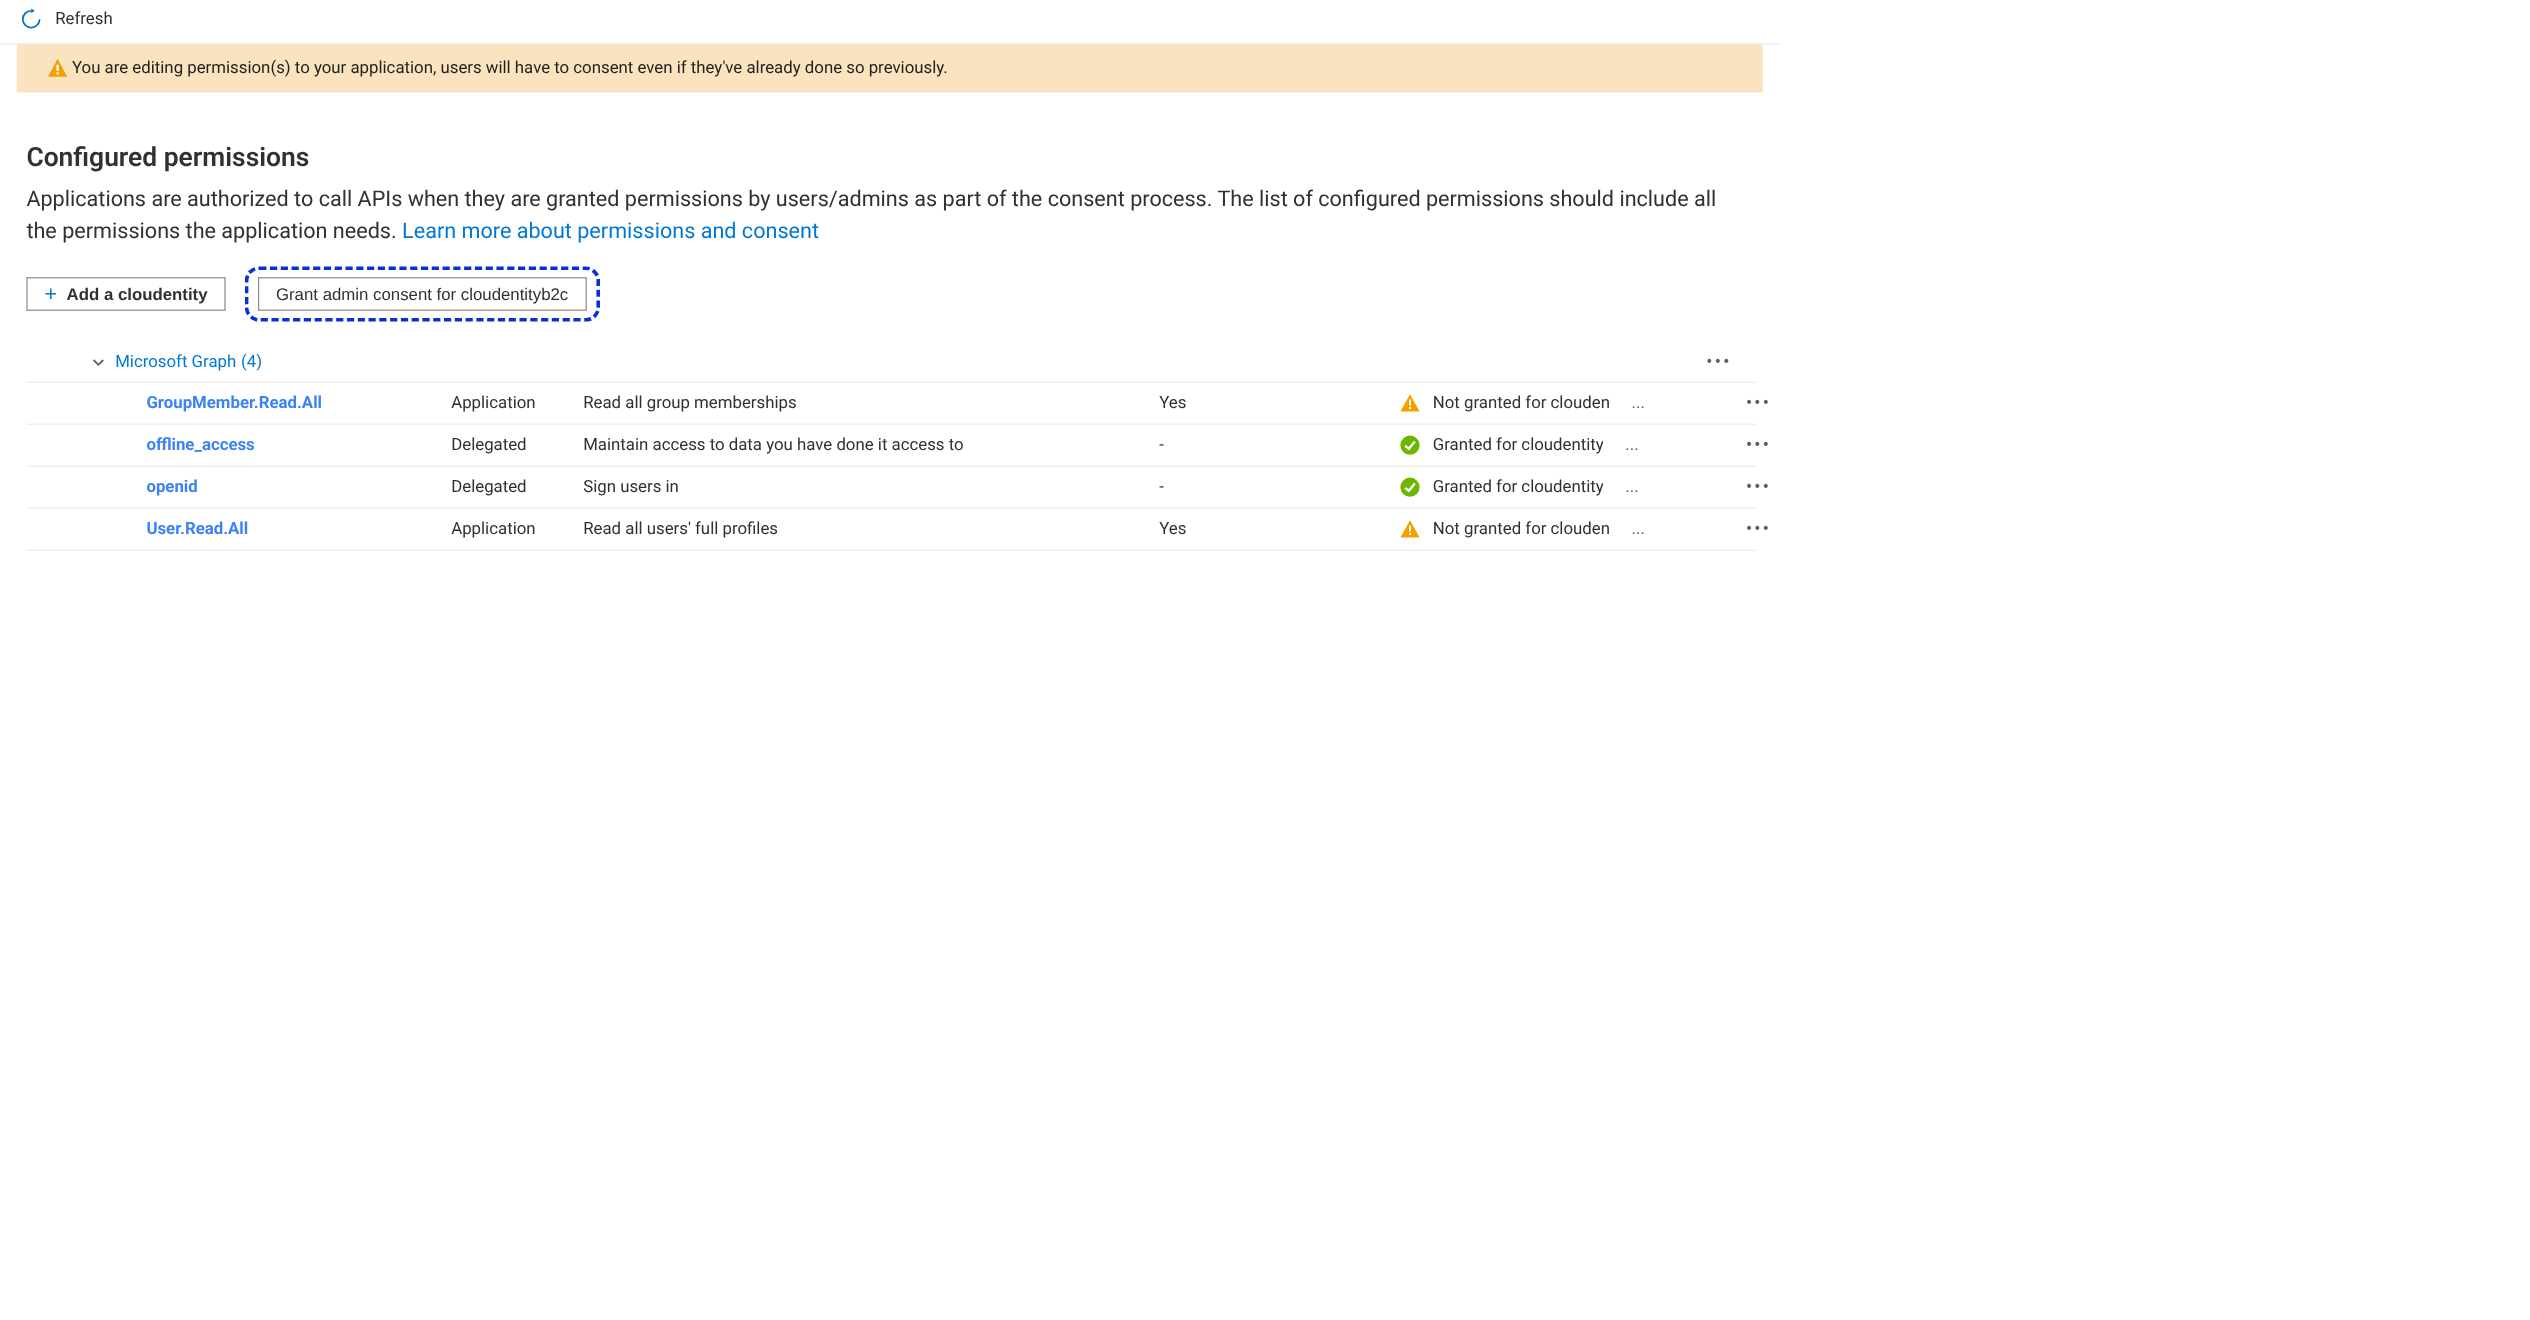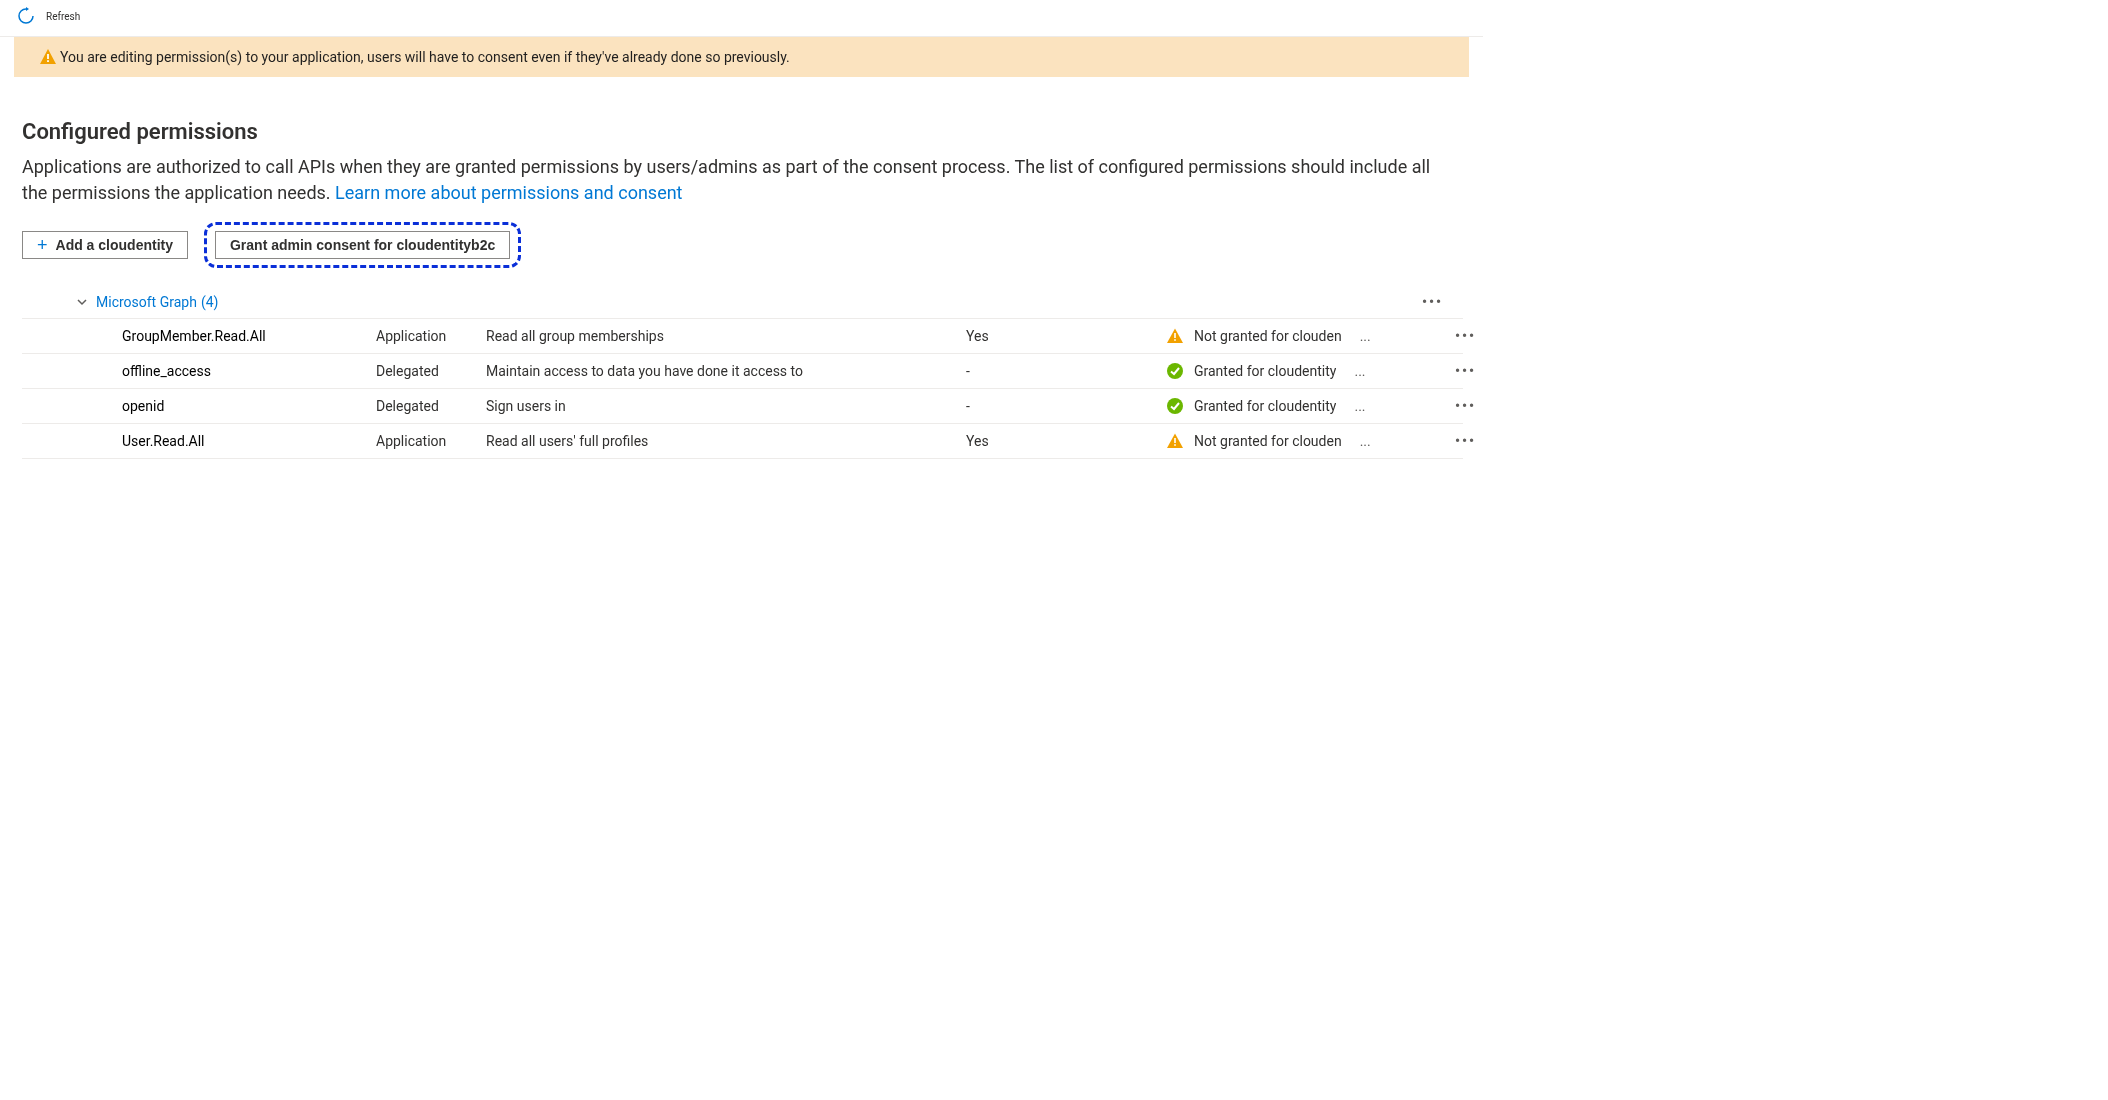--- a/index.html
+++ b/index.html
@@ -13,21 +13,21 @@
 
   
   .toolbar {
     display: flex;
     align-items: center;
     padding: 6px 12px 10px 16px;
     border-bottom: 1px solid #edebe9;
     gap: 10px;
   }
   .toolbar .refresh-icon svg { display:block; }
-  .toolbar .refresh-label { font-size: 10px; color: #323130; }
+  .toolbar .refresh-label { font-size: 14px; color: #323130; }
 
   
   .notification {
     display: flex;
     align-items: center;
     gap: 2px;
     background: #fbe3bf;
     padding: 10px 18px 10px 24px;
     margin: 0 14px 18px 14px;
     color: #201f1e;
@@ -52,21 +52,21 @@
     font-weight: 600;
     color: #323130;
     cursor: pointer;
   }
   .btn .plus { color:#0078d4; font-weight: 400; font-size: 18px; line-height: 14px; }
   .highlight-box {
     border: 3px dashed #0a2fd8;
     border-radius: 12px;
     padding: 6px 8px;
   }
-  .highlight-box .btn { font-weight: 700; }
+  .highlight-box .btn { font-weight: 400; }
 
   
   .perm-table { width: 100%; }
   .perm-header, .perm-group, .perm-row {
     display: grid;
     grid-template-columns: 300px 110px 480px 200px 260px 60px;
     align-items: center;
     padding: 8px 10px 8px 54px;
     border-bottom: 1px solid #edebe9;
     font-size: 14px;
@@ -74,21 +74,21 @@
   .perm-header { font-weight: 700; border-bottom: 1px solid #d2d0ce; padding-top:4px; padding-bottom:8px;}
   .perm-group {
     grid-template-columns: 1fr 60px;
     padding-left: 54px;
     color: #0078d4;
     text-align: right;
   }
   .perm-group .chev { margin-right: 4px; color:#605e5c; }
   .perm-group .grp-label { display:flex; align-items:center; gap:4px; }
   .perm-row { padding-left: 100px; grid-template-columns: 254px 110px 480px 200px 260px 60px; }
-  .perm-name { color: #000000; cursor: pointer; }
+  .perm-name { color: #3b82f6; cursor: pointer; font-weight: bold; }
   .status-cell { display:flex; align-items:center; gap:10px; white-space:nowrap; overflow:hidden; padding-right:6px;}
   .status-text { overflow:hidden; text-overflow:ellipsis; }
   .ellipsis-dots {
     color:#605e5c;
     margin-left:8px;
     flex:0 0 auto;
   }
   .more-btn { color:#605e5c; font-weight:700; letter-spacing:2px; cursor:pointer; justify-self:end; padding-right:10px;}
   .ico { display:inline-flex; }
 </style>

